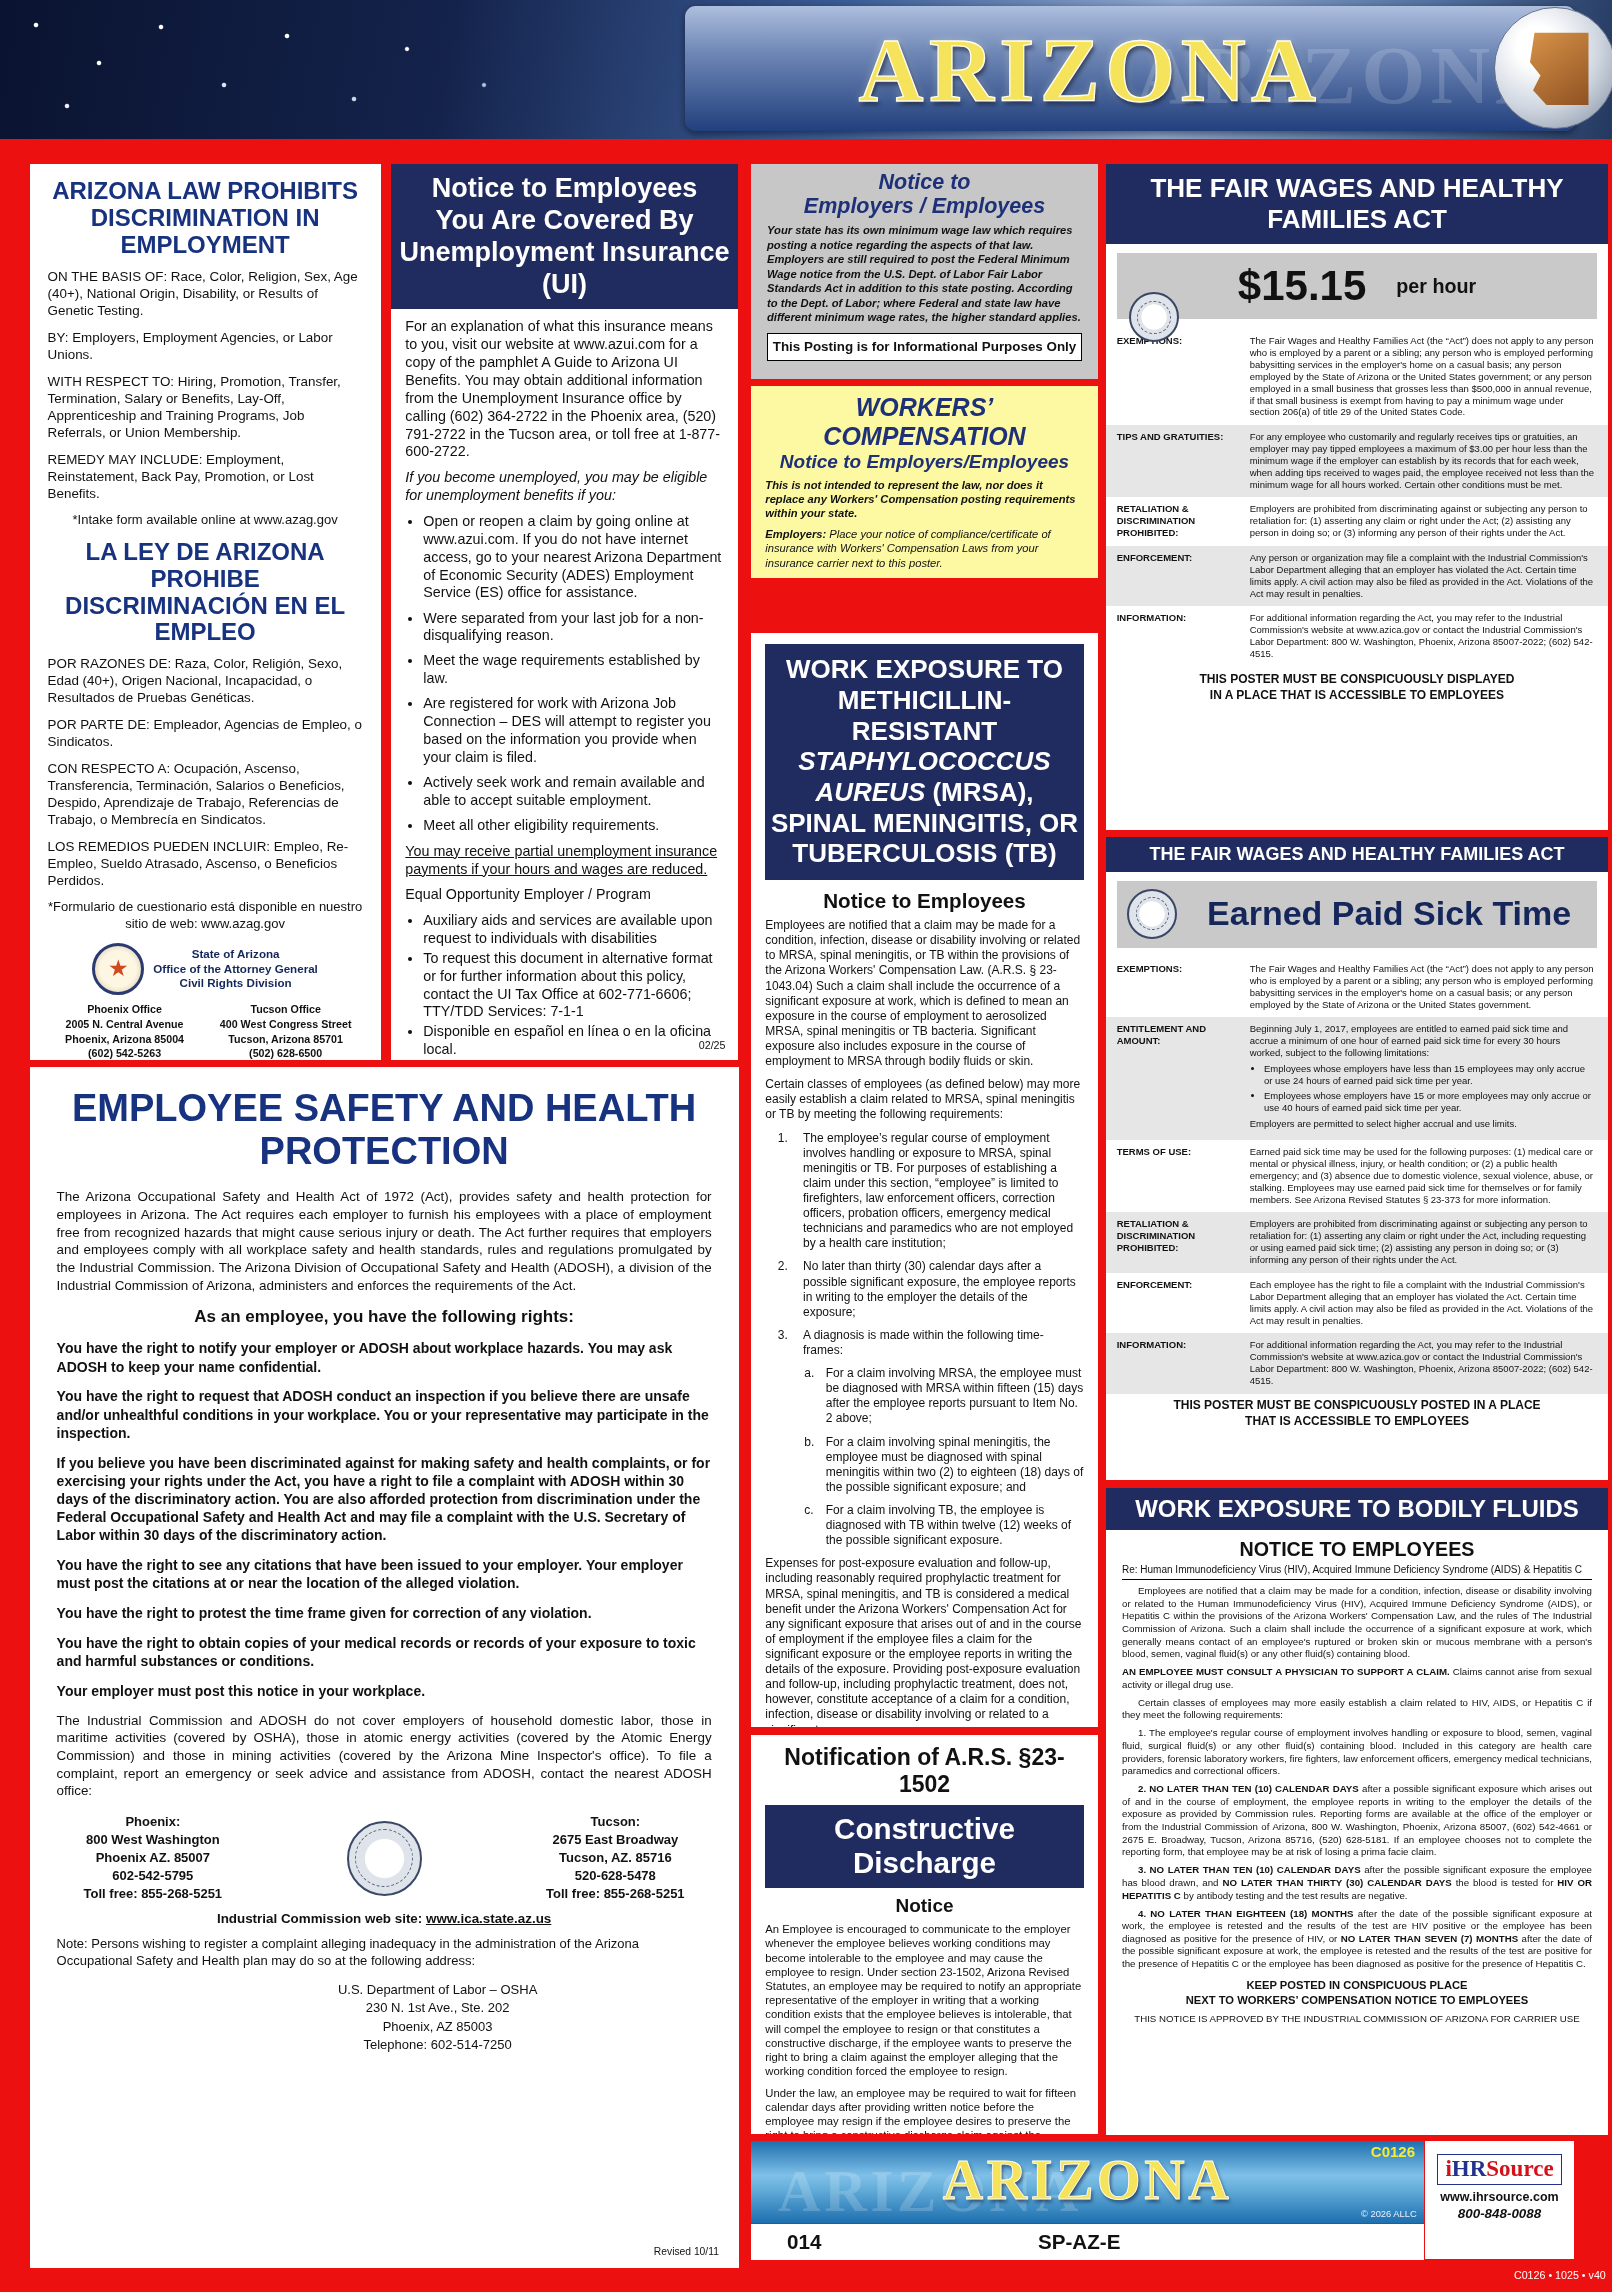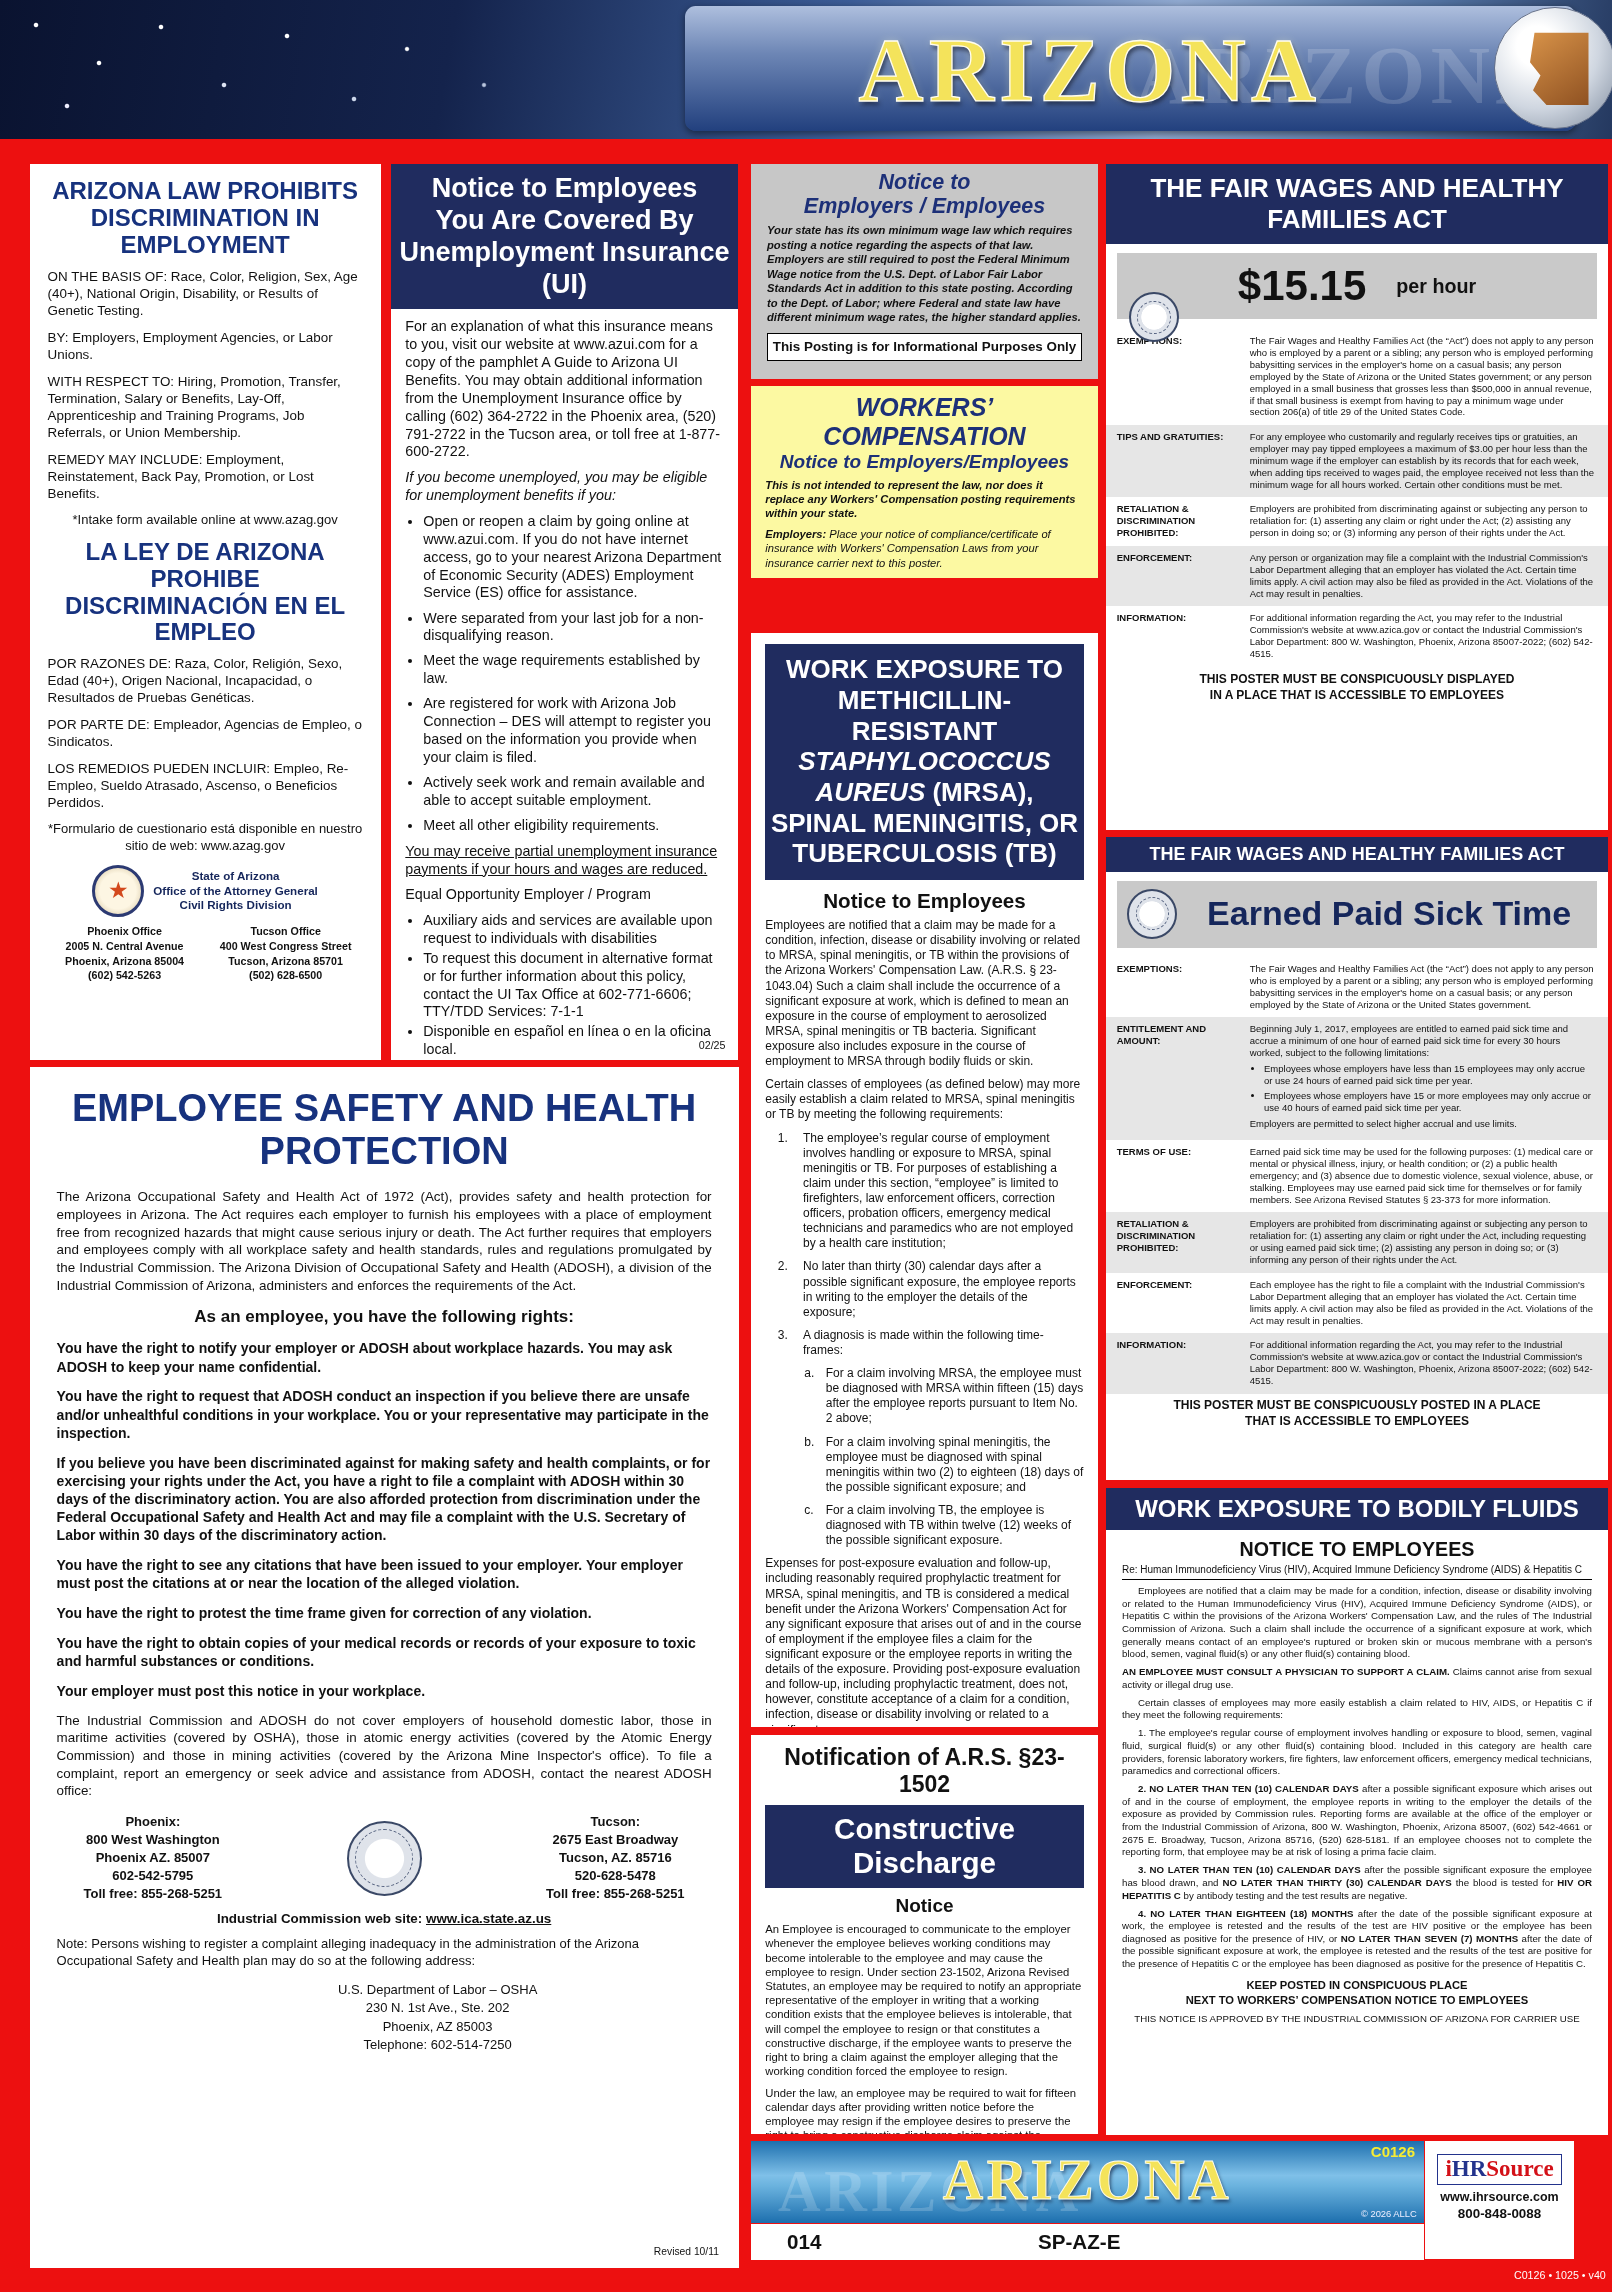--- a/index.html
+++ b/index.html
@@ -168,21 +168,21 @@
   #f-copy { position:absolute; right:7.2px; bottom:3.6px; color:#eef; font-size:9.4px;}
   #f-strip { position:absolute; left:751px; top:2224px; width:673px; height:36px; background:#fff; }
   #f-num { position:absolute; left:36px; top:6.3px; font-weight:bold; font-size:20.6px;}
   #f-code { position:absolute; left:287px; top:6.3px; font-weight:bold; font-size:20.6px;}
   #f-ihr { position:absolute; left:1425px; top:2141px; width:149px; height:118px; background:#fff; text-align:center; padding-top:12.5px;}
   .ihrlogo { display:inline-block; border:1.8px solid #23338C; padding:1.8px 7.2px; font-family:"Liberation Serif",serif;
     font-weight:bold; font-size:23px; }
   .ihrlogo .red { color:#D31118; }
   .ihrlogo .blue { color:#23338C; }
   #f-ihr .site { font-weight:bold; font-size:12.5px; margin-top:5.4px;}
-  #f-ihr .phone { font-weight:bold; font-size:13.4px; margin-top:1.8px;}
+  #f-ihr .phone { font-weight:bold; font-size:13.4px; margin-top:1.8px;font-style:italic;}
   #f-version { position:absolute; right:7.2px; top:2269px; color:#fff; font-size:10.7px; }
 </style>
 </head>
 <body>
 
 <div id="banner">
   <div class="stars"></div>
   <div id="az-panel">
     <span class="wm">ARIZONA</span>
     <div id="az-title">ARIZONA</div>
@@ -195,20 +195,21 @@
 <div class="sec" id="discrim">
   <h1>ARIZONA LAW PROHIBITS DISCRIMINATION IN EMPLOYMENT</h1>
   <p>ON THE BASIS OF: Race, Color, Religion, Sex, Age (40+), National Origin, Disability, or Results of Genetic Testing.</p>
   <p>BY: Employers, Employment Agencies, or Labor Unions.</p>
   <p>WITH RESPECT TO: Hiring, Promotion, Transfer, Termination, Salary or Benefits, Lay-Off, Apprenticeship and Training Programs, Job Referrals, or Union Membership.</p>
   <p>REMEDY MAY INCLUDE: Employment, Reinstatement, Back Pay, Promotion, or Lost Benefits.</p>
   <p class="note">*Intake form available online at www.azag.gov</p>
   <h1>LA LEY DE ARIZONA PROHIBE DISCRIMINACIÓN EN EL EMPLEO</h1>
   <p>POR RAZONES DE: Raza, Color, Religión, Sexo, Edad (40+), Origen Nacional, Incapacidad, o Resultados de Pruebas Genéticas.</p>
   <p>POR PARTE DE: Empleador, Agencias de Empleo, o Sindicatos.</p>
+  <p>CON RESPECTO A: Ocupación, Ascenso, Transferencia, Terminación, Salarios o Beneficios, Despido, Aprendizaje de Trabajo, Referencias de Trabajo, o Membrecía en Sindicatos.</p>
   <p>LOS REMEDIOS PUEDEN INCLUIR: Empleo, Re-Empleo, Sueldo Atrasado, Ascenso, o Beneficios Perdidos.</p>
   <p class="note">*Formulario de cuestionario está disponible en nuestro sitio de web: www.azag.gov</p>
   <div class="agency">
     <div class="seal-ag"></div>
     <div class="txt">
       <div>State of Arizona</div>
       <div>Office of the Attorney General</div>
       <div>Civil Rights Division</div>
     </div>
   </div>

